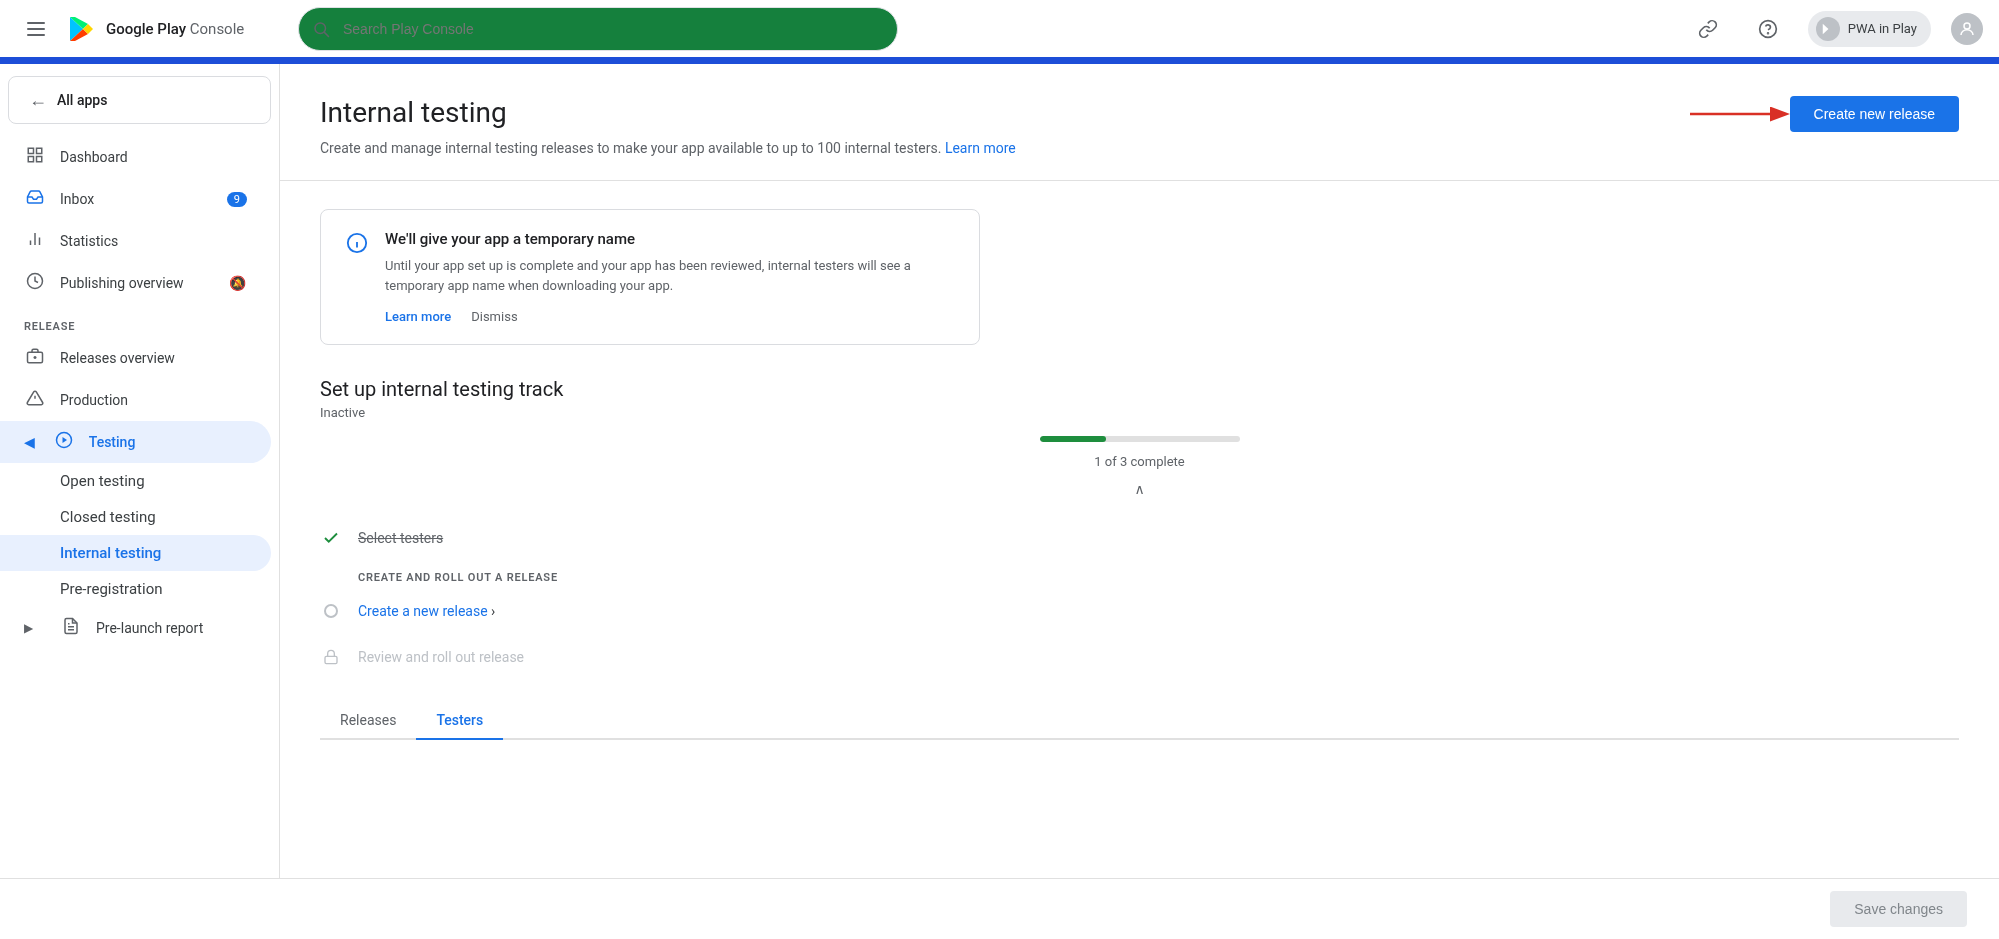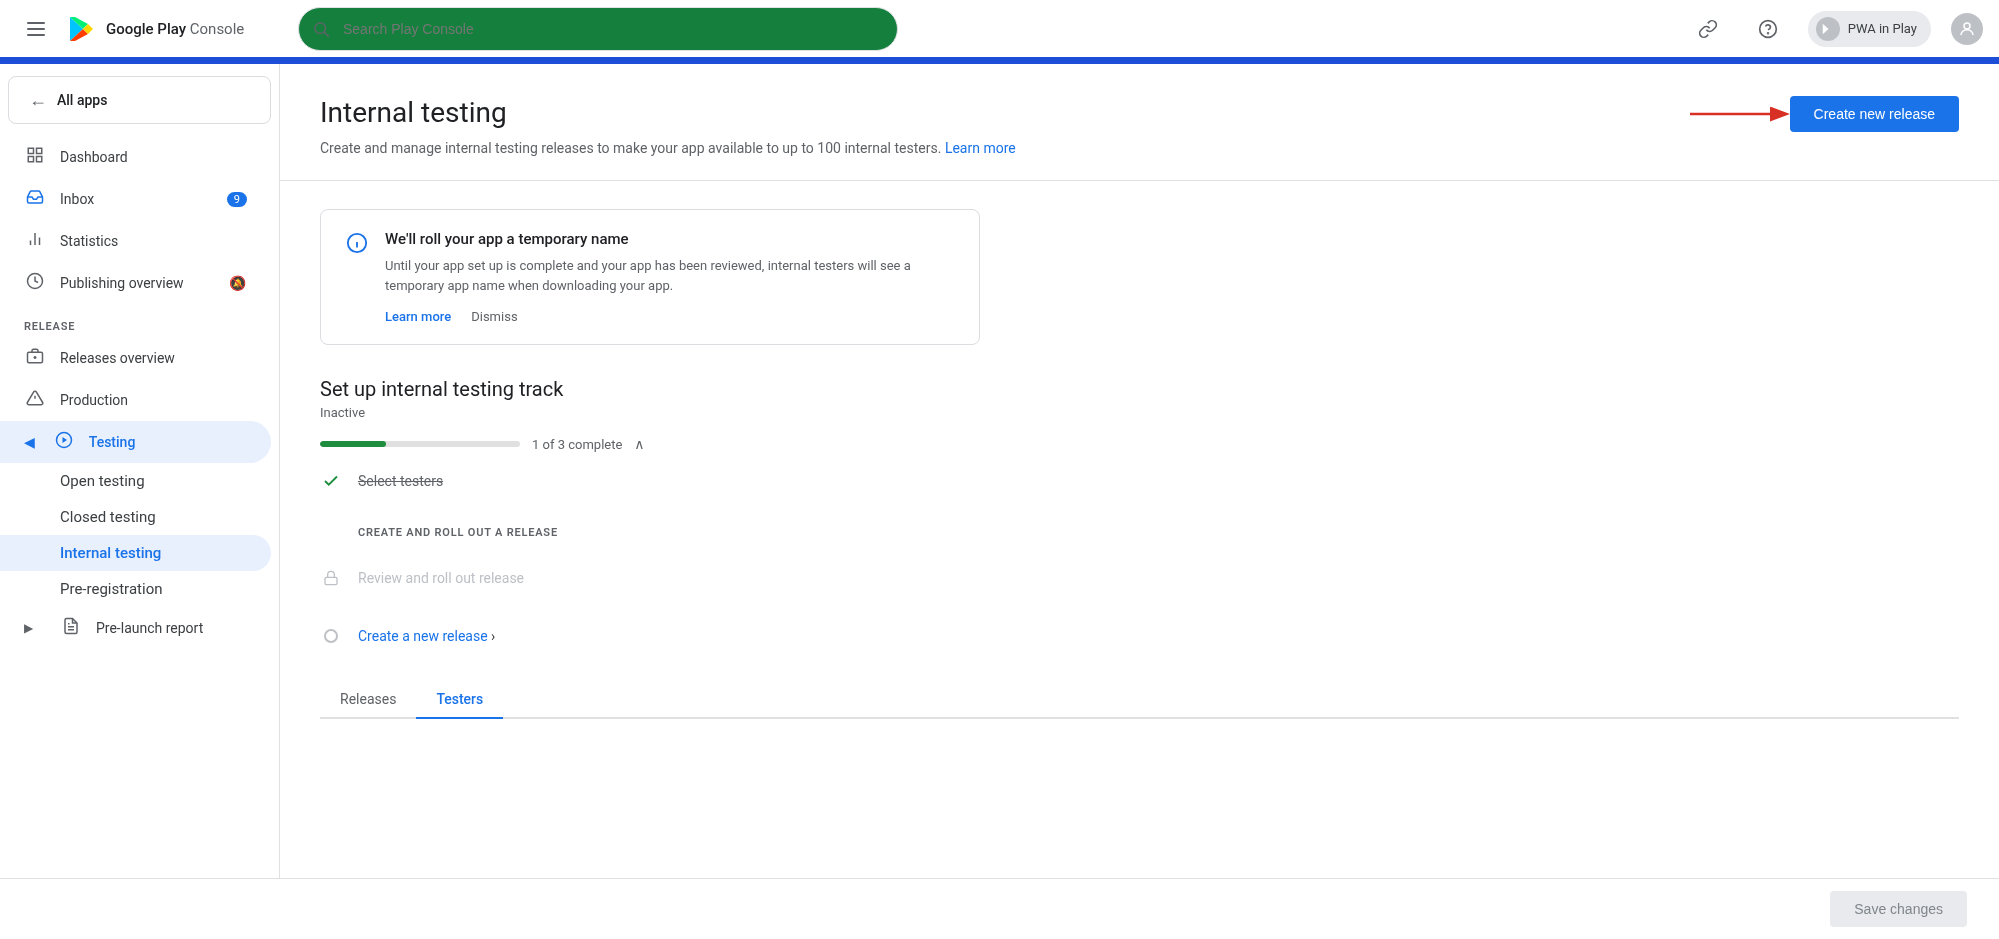--- a/index.html
+++ b/index.html
@@ -82,28 +82,28 @@
     .info-icon { font-size: 20px; color: #1a73e8; flex-shrink: 0; width: 24px; text-align: center; margin-top: 2px; }
     .info-content { flex: 1; }
     .info-title { font-size: 15px; font-weight: 500; color: #202124; margin-bottom: 8px; }
     .info-body { font-size: 13px; color: #5f6368; line-height: 1.5; margin-bottom: 14px; }
     .info-links { display: flex; gap: 20px; }
     .info-links a { font-size: 13px; color: #1a73e8; text-decoration: none; font-weight: 500; }
 
     
     .setup-section-title { font-size: 20px; font-weight: 400; color: #202124; margin-bottom: 4px; }
     .setup-status { font-size: 13px; color: #5f6368; margin-bottom: 16px; }
-    .progress-row { display: flex; align-items: center; gap: 12px; margin-bottom: 8px; }
+    .progress-row { display: flex; align-items: center; gap: 12px; margin-bottom: 20px; flex-direction: column; }
     .progress-bar-bg { width: 200px; height: 6px; background: #e0e0e0; border-radius: 3px; overflow: hidden; }
     .progress-bar-fill { height: 100%; background: #1e8e3e; border-radius: 3px; }
     .progress-text { font-size: 13px; color: #5f6368; }
     .progress-chevron { cursor: pointer; color: #5f6368; font-size: 14px; }
 
     
-    .steps-list { display: flex; flex-direction: column; gap: 16px; }
+    .steps-list { display: flex; flex-direction: column; gap: 4px; }
     .step-item { display: flex; align-items: center; gap: 16px; padding: 10px 0; }
     .step-icon { width: 22px; height: 22px; flex-shrink: 0; display: flex; align-items: center; justify-content: center; }
     .step-circle { width: 14px; height: 14px; border-radius: 50%; border: 2px solid #bdc1c6; background: #fff; }
     .step-label { font-size: 14px; color: #3c4043; }
     .step-label.done { text-decoration: line-through; color: #5f6368; }
     .step-label a { color: #1a73e8; text-decoration: none; }
     .step-section-label { font-size: 11px; font-weight: 600; color: #5f6368; letter-spacing: 0.8px; text-transform: uppercase; padding: 8px 0 2px 38px; }
 
     
     .bottom-tabs { display: flex; border-bottom: 2px solid #e0e0e0; margin-top: 24px; }
@@ -328,21 +328,21 @@
 
     <div class="info-card">
       <div class="info-icon">
         <svg width="22" height="22" viewBox="0 0 24 24" fill="none" stroke="#1a73e8" stroke-width="2">
           <circle cx="12" cy="12" r="10"></circle>
           <line x1="12" y1="8" x2="12" y2="8" stroke-width="2.5"></line>
           <line x1="12" y1="11" x2="12" y2="17"></line>
         </svg>
       </div>
       <div class="info-content">
-        <div class="info-title">We'll roll your app a temporary name</div>
+        <div class="info-title">We'll give your app a temporary name</div>
         <div class="info-body">Until your app set up is complete and your app has been reviewed, internal testers will see a temporary app name when downloading your app.</div>
         <div class="info-links">
           <a href="#">Learn more</a>
           <a href="#" style="color:#5f6368; font-weight:400;">Dismiss</a>
         </div>
       </div>
     </div>
 
     <div>
       <h2 class="setup-section-title">Set up internal testing track</h2>
@@ -361,39 +361,39 @@
         <div class="step-item">
           <div class="step-icon">
             <svg width="18" height="18" viewBox="0 0 24 24" fill="none" stroke="#1e8e3e" stroke-width="2.5">
               <polyline points="20 6 9 17 4 12"></polyline>
             </svg>
           </div>
           <span class="step-label done">Select testers</span>
         </div>
 
         <div class="step-section-label">CREATE AND ROLL OUT A RELEASE</div>
+
+        <div class="step-item">
+          <div class="step-icon">
+            <div class="step-circle"></div>
+          </div>
+          <span class="step-label">
+            <a href="#">Create a new release</a> ›
+          </span>
+        </div>
 
         <div class="step-item">
           <div class="step-icon">
             <svg width="16" height="16" viewBox="0 0 24 24" fill="none" stroke="#bdc1c6" stroke-width="2">
               <rect x="3" y="11" width="18" height="11" rx="2" ry="2"></rect>
               <path d="M7 11V7a5 5 0 0110 0v4"></path>
             </svg>
           </div>
           <span class="step-label" style="color:#bdc1c6;">Review and roll out release</span>
         </div>
-
-        <div class="step-item">
-          <div class="step-icon">
-            <div class="step-circle"></div>
-          </div>
-          <span class="step-label">
-            <a href="#">Create a new release</a> ›
-          </span>
-        </div>
       </div>
 
       <div class="bottom-tabs">
         <div class="bottom-tab">Releases</div>
         <div class="bottom-tab active">Testers</div>
       </div>
     </div>
   </main>
 </div>
 

